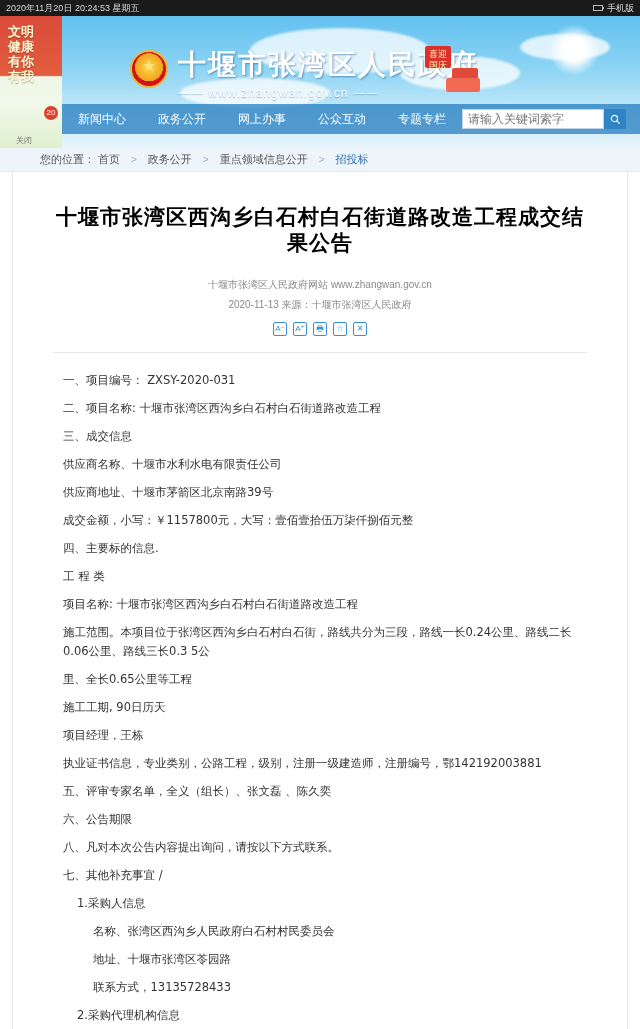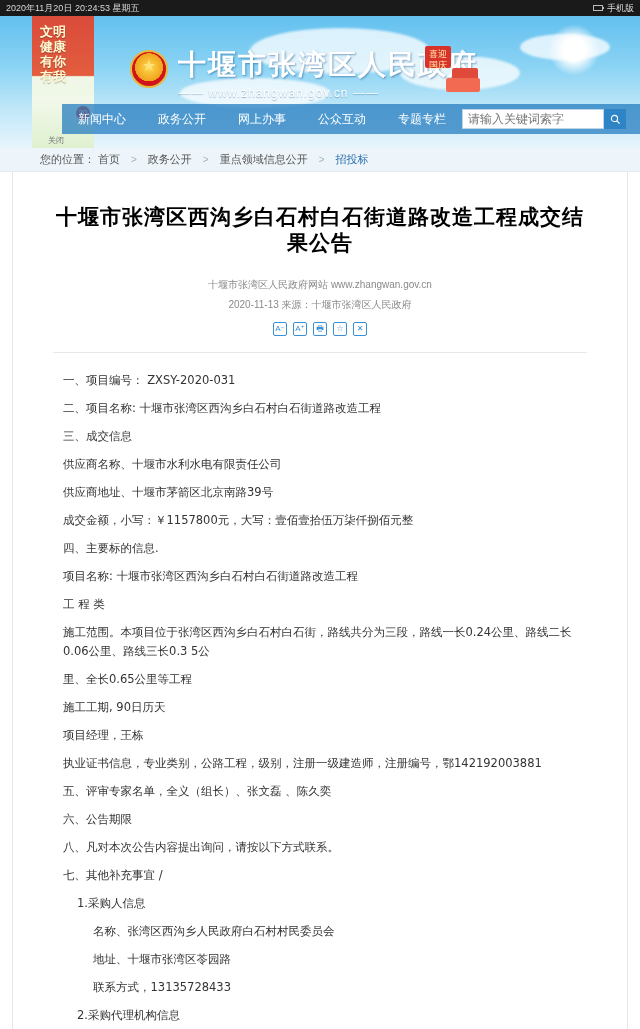--- a/index.html
+++ b/index.html
@@ -46,21 +46,20 @@
   .c2{width:120px;height:34px;left:400px;top:40px;}
   .c3{width:150px;height:30px;left:180px;top:62px;}
   .c4{width:90px;height:26px;left:520px;top:18px;}
   .sun{position:absolute;right:40px;top:8px;width:52px;height:52px;border-radius:50%;
        background:radial-gradient(circle,#ffffff 30%, rgba(255,255,255,0) 70%);}
 
   .left-banner {
     position:absolute;left:0;top:0;width:62px;height:132px;
     background:linear-gradient(180deg,#d94b3a 0%, #e35d3e 45%, #f0f7e8 46%, #eaf5e0 100%);
     color:#fff;
-    margin-left:32px;
   }
   .lb-text{
     position:absolute;top:8px;left:8px;width:46px;
     font-size:13px;line-height:15px;font-weight:bold;color:#fff8d0;
     text-shadow:0 1px 1px rgba(0,0,0,.3);
   }
   .lb-text span{display:block;}
   .lb-bottom{
     position:absolute;bottom:0;left:0;width:62px;height:52px;
     background:linear-gradient(180deg,#f3f9ec,#dff0cf);
@@ -266,22 +265,22 @@
       <div class="divider"></div>
 
       <div class="body">
         <p class="i1">一、项目编号：  ZXSY-2020-031</p>
         <p class="i1">二、项目名称: 十堰市张湾区西沟乡白石村白石街道路改造工程</p>
         <p class="i1">三、成交信息</p>
         <p class="i1">供应商名称、十堰市水利水电有限责任公司</p>
         <p class="i1">供应商地址、十堰市茅箭区北京南路39号</p>
         <p class="i1">成交金额，小写：￥1157800元，大写：壹佰壹拾伍万柒仟捌佰元整</p>
         <p class="i1">四、主要标的信息.</p>
+        <p class="i1">工 程 类</p>
         <p class="i1">项目名称: 十堰市张湾区西沟乡白石村白石街道路改造工程</p>
-        <p class="i1">工 程 类</p>
         <p class="i1">施工范围。本项目位于张湾区西沟乡白石村白石街，路线共分为三段，路线一长0.24公里、路线二长0.06公里、路线三长0.3 5公</p>
         <p class="i1">里、全长0.65公里等工程</p>
         <p class="i1">施工工期, 90日历天</p>
         <p class="i1">项目经理，王栋</p>
         <p class="i1">执业证书信息，专业类别，公路工程，级别，注册一级建造师，注册编号，鄂142192003881</p>
         <p class="i1">五、评审专家名单，全义（组长）、张文磊 、陈久奕</p>
         <p class="i1">六、公告期限</p>
         <p class="i1">八、凡对本次公告内容提出询问，请按以下方式联系。</p>
         <p class="i1">七、其他补充事宜  /</p>
         <p class="i2">1.采购人信息</p>

